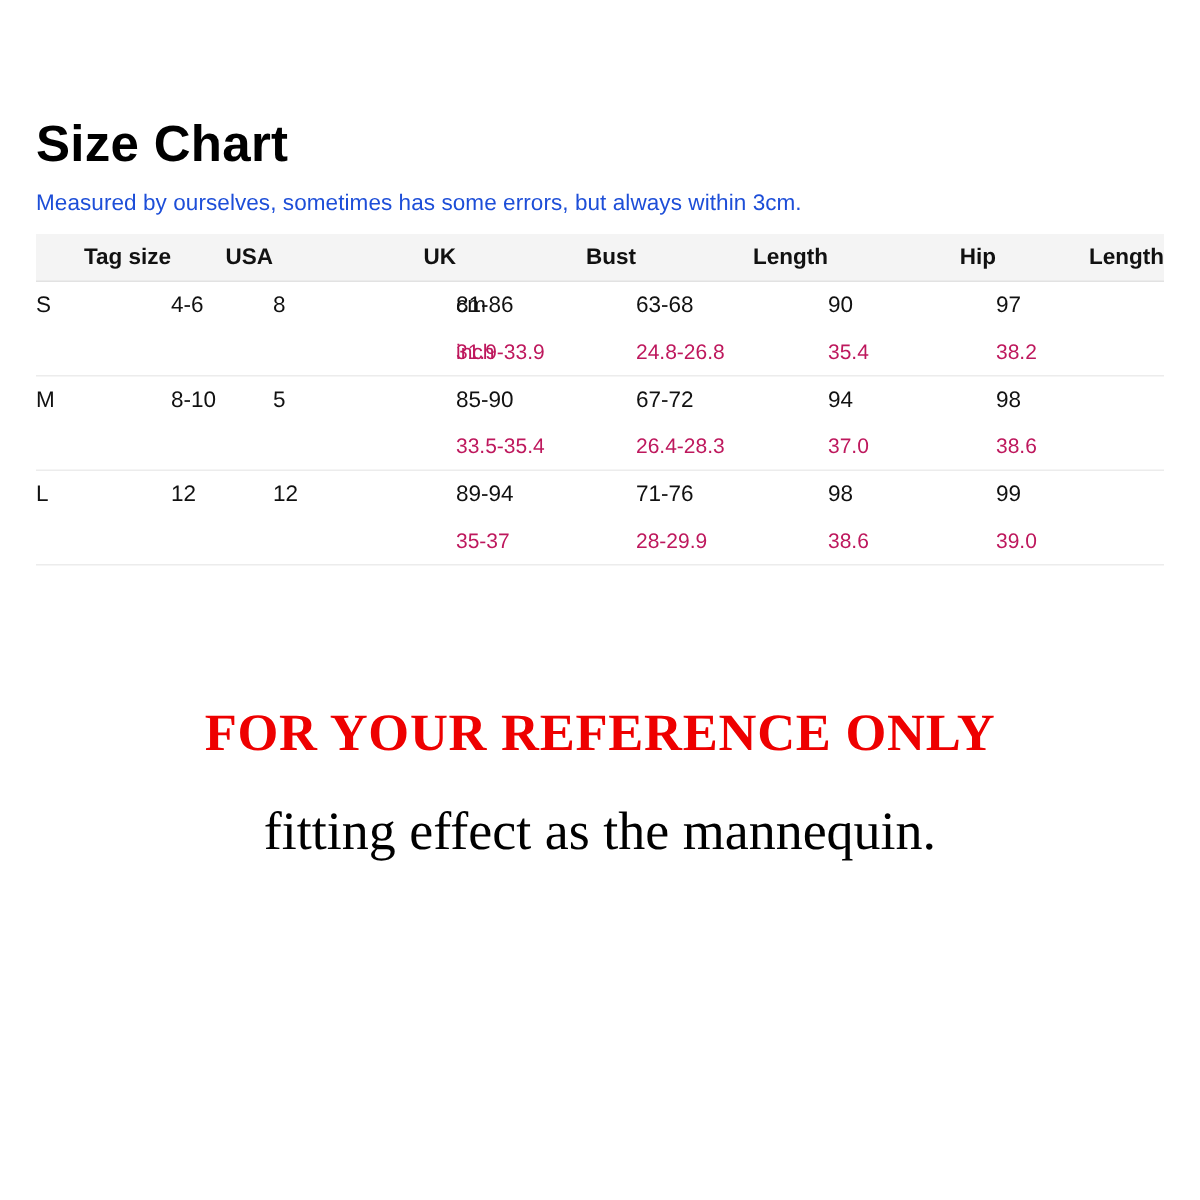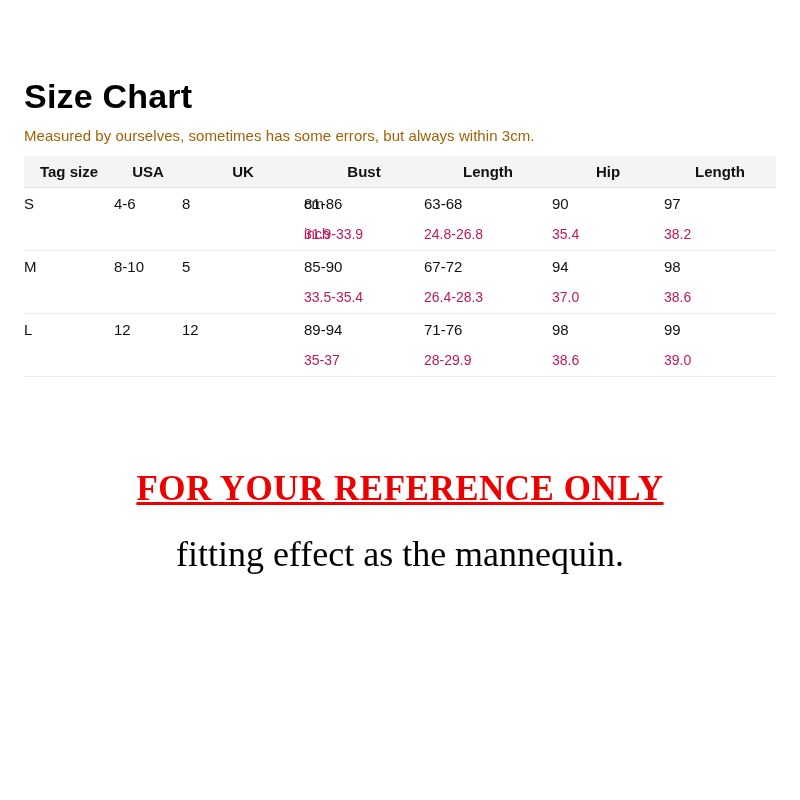--- a/index.html
+++ b/index.html
@@ -27,33 +27,33 @@
     font-size: 34px;
     font-weight: 700;
     letter-spacing: 0.2px;
     margin: 78px 0 0 0;
     line-height: 1.1;
     color: #000;
   }
   .note {
     margin-top: 12px;
     font-size: 15px;
-    color: #a16207;
+    color: #1d4ed8;
     letter-spacing: 0.05px;
   }
 
   
   .size-table {
     margin-top: 12px;
     width: 752px;
     border-collapse: collapse;
     table-layout: fixed;
   }
   .size-table th {
-    text-align: center;
+    text-align: right;
     font-size: 15px;
     font-weight: bold;
     background: #f4f4f4;
     padding: 7px 0 7px 0;
     color: #111;
     border-bottom: 1px solid #e2e2e2;
   }
   .size-table td {
     font-size: 15px;
     padding: 0;
@@ -92,21 +92,20 @@
   .reference {
     margin-top: 92px;
     text-align: center;
     font-family: "Liberation Serif", serif;
   }
   .ref-head {
     color: #ee0000;
     font-size: 35px;
     font-weight: bold;
     letter-spacing: 0.5px;
-    text-decoration: underline;
   }
   .ref-body {
     margin-top: 22px;
     font-size: 36px;
     line-height: 1.32;
     color: #000;
   }
   .ref-body div { white-space: nowrap; }
 </style>
 </head>

